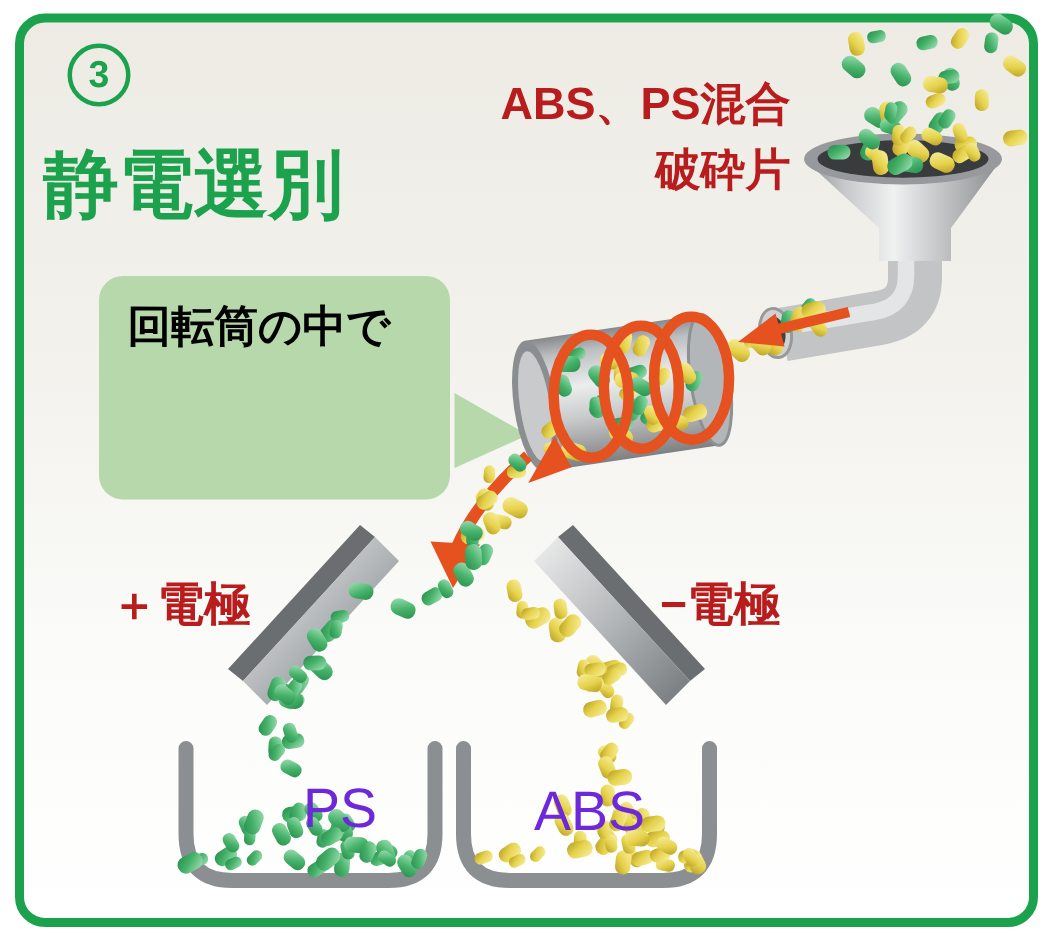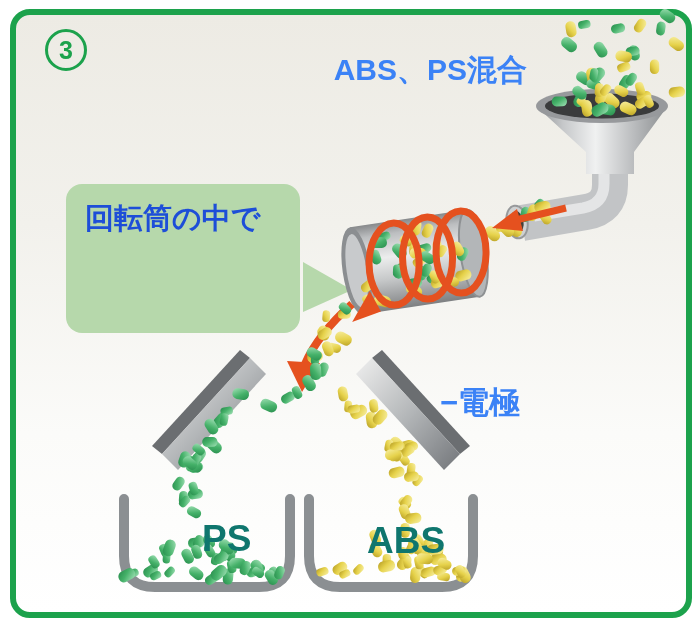--- a/index.html
+++ b/index.html
@@ -2,35 +2,35 @@
 <html style="--accent: #1ca24c; --callout-bg: #b6d8ab; --red: #e5511f;"><head>
 <meta charset="utf-8">
 <style>
   html,body{margin:0;padding:0;background:#ffffff;}
   .stage{position:relative;width:700px;height:629px;background:#ffffff;overflow:hidden;
          font-family:"Liberation Sans","DejaVu Sans",sans-serif;}
   .frame{position:absolute;left:10px;top:9px;right:8px;bottom:11px;
          border:6px solid var(--accent,#1ca24c);border-radius:20px;
          background:linear-gradient(180deg,#edebe4 0%,#f2f1ec 35%,#fbfbf9 70%,#ffffff 100%);}
   svg{position:absolute;left:0;top:0;}
-  .txt{position:absolute;color:#3b82f6;}
+  .txt{position:absolute;color:#b91c1c;}
   .step-badge{position:absolute;left:45px;top:29px;width:36px;height:36px;border:3px solid var(--accent,#1ca24c);
               border-radius:50%;display:flex;align-items:center;justify-content:center;
               color:var(--accent,#1ca24c);font-size:25px;font-weight:bold;}
   .title{left:29px;top:90px;font-size:50px;font-weight:bold;color:var(--accent,#1ca24c);letter-spacing:0px;}
   .feed-label{right:173px;top:48px;width:260px;text-align:right;font-size:30px;font-weight:bold;line-height:1.45;}
   .callout{left:66px;top:184px;width:234px;height:149px;background:var(--callout-bg,#b6d8ab);
            border-radius:16px;box-sizing:border-box;padding:13px 10px 0 19px;
-           font-size:29px;font-weight:600;line-height:1.48;color:#1d4ed8;}
+           font-size:29px;font-weight:600;line-height:1.48;color:#000000;}
   .electrode-label{font-size:31px;font-weight:bold;}
   .pos-label{left:74px;top:382px;}
   .neg-label{left:440px;top:382px;}
-  .bin-label{font-size:37px;font-weight:700;color:#0f766e;}
+  .bin-label{font-size:37px;font-weight:400;color:#6d28d9;}
   .ps-label{left:202px;top:518px;}
-  .abs-label{left:367px;top:520px;}
+  .abs-label{left:356px;top:520px;}
   .red-stroke{stroke:var(--red,#e5511f);fill:none;}
   .red-fill{fill:var(--red,#e5511f);}
 </style>
 </head>
 <body>
 
 <div class="stage">
   <div class="frame"></div>
 
   <svg id="art" width="700" height="629" viewBox="0 0 700 629">
@@ -346,26 +346,29 @@
         <rect x="316.29518369207864" y="567.7658837121127" width="12.29244130900709" height="7.902283698647415" rx="3.76299223745115" transform="rotate(162 322.4414043465822 571.7170255614363)" fill="url(#py)"></rect>
         <rect x="352.7424929363385" y="565.7355507827933" width="11.47401380253677" height="7.37615173020221" rx="3.512453204858195" transform="rotate(134 358.4794998376069 569.4236266478945)" fill="url(#py)"></rect>
         <rect x="416.4257231142492" y="553.5179892170988" width="16.45777704960563" height="10.579999531889335" rx="5.038095015185397" transform="rotate(4 424.654611639052 558.8079889830435)" fill="url(#py)"></rect>
         <rect x="454.0460367821371" y="567.3951941390643" width="12.848688436322236" height="8.259871137635724" rx="3.9332719703027252" transform="rotate(65 460.47038100029823 571.5251297078821)" fill="url(#py)"></rect>
       </g>
   </svg>
 
   <div class="step-badge">
     <span>3</span>
   </div>
+  <div class="txt title">静電選別</div>
 
   <div class="txt feed-label">
     <div>ABS、PS混合</div>
+    <div>破砕片</div>
   </div>
 
   <div class="callout" style="position:absolute">
     <div>回転筒の中で</div>
   </div>
 
+  <div class="txt electrode-label pos-label">＋電極</div>
   <div class="txt electrode-label neg-label">−電極</div>
 
   <div class="txt bin-label ps-label">PS</div>
   <div class="txt bin-label abs-label">ABS</div>
 </div>
 
 </body></html>

